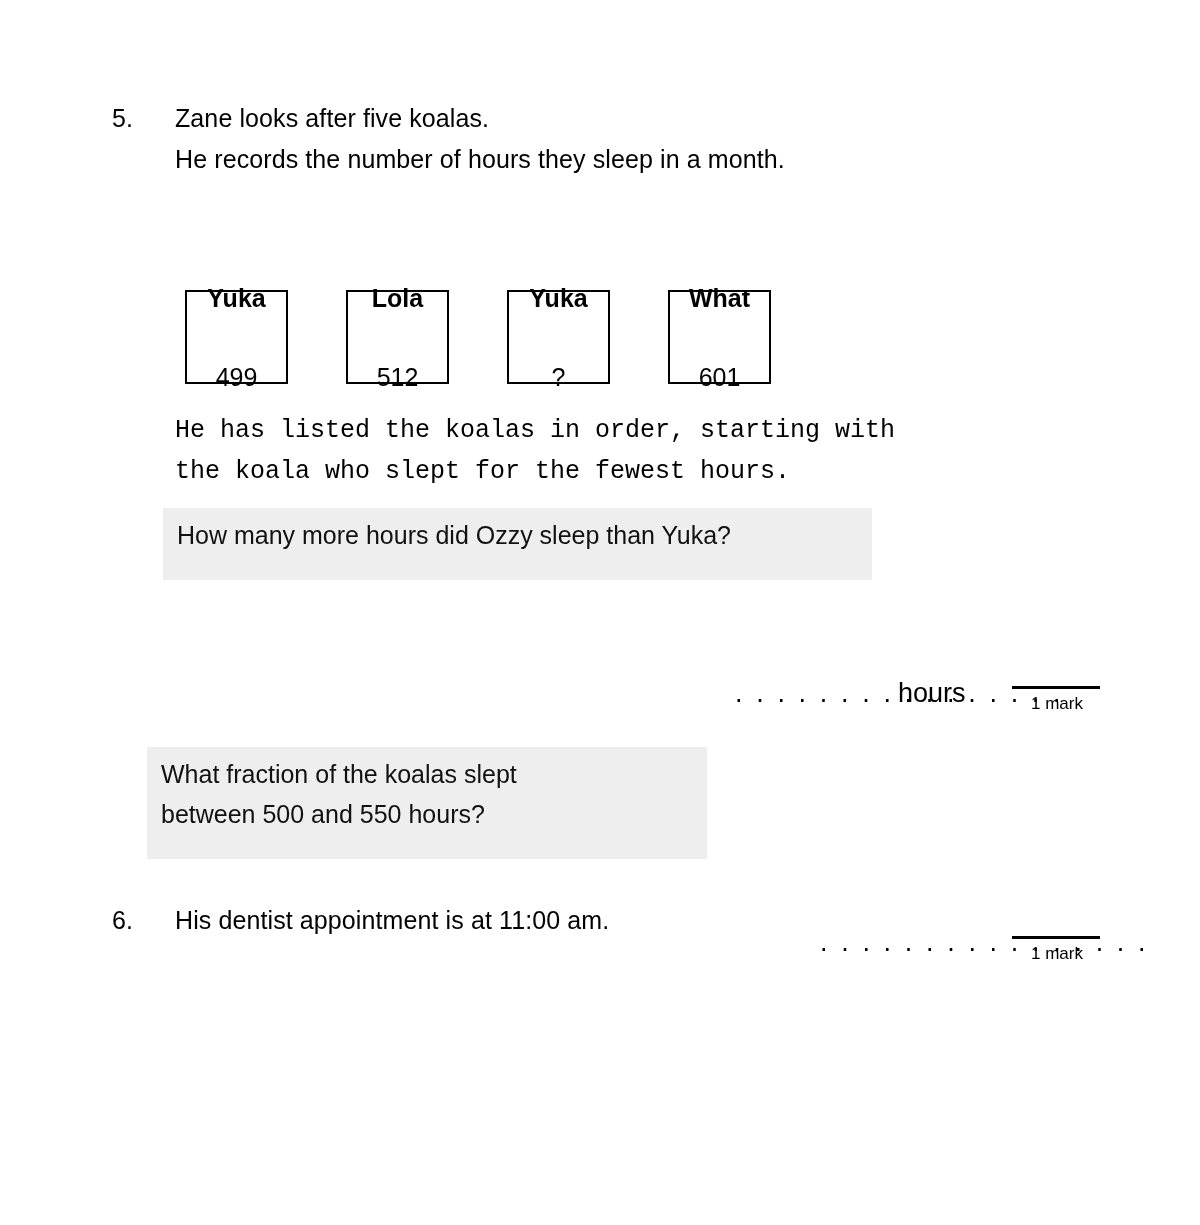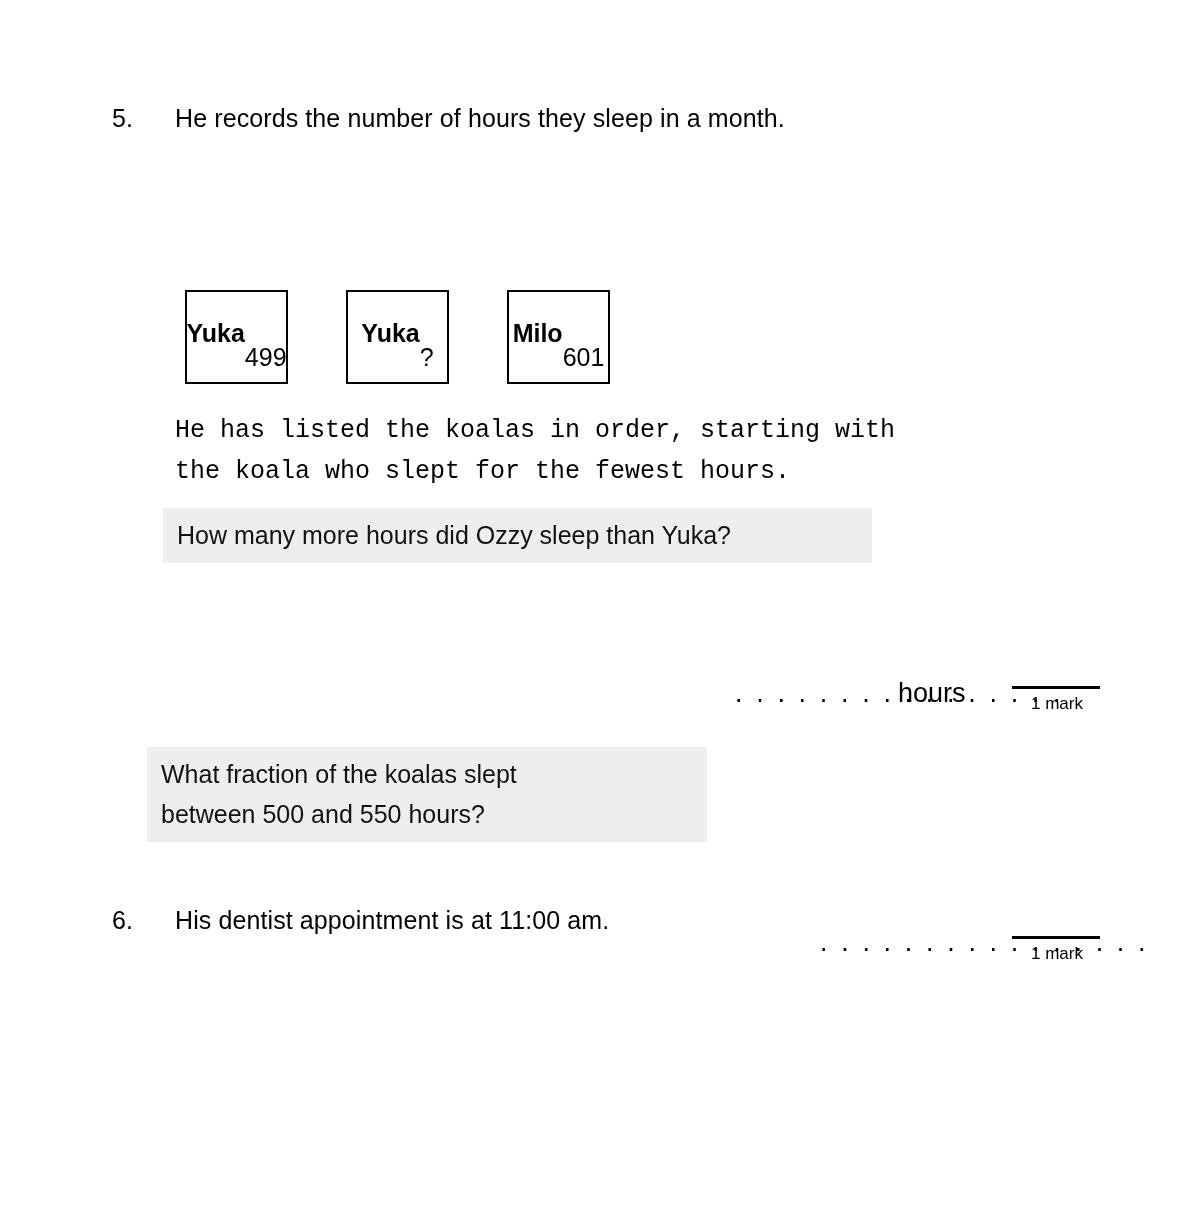--- a/index.html
+++ b/index.html
@@ -61,21 +61,21 @@
     top: 192px;
     display: flex;
     gap: 58px;
   }
   .koala-box {
     width: 103px;
     height: 94px;
     border: 2px solid #000000;
     box-sizing: border-box;
     display: flex;
-    flex-direction: row;
+    flex-direction: column;
     align-items: center;
     justify-content: center;
     background: #ffffff;
   }
   .koala-name {
     font-size: 25px;
     font-weight: bold;
     line-height: 30px;
     margin-bottom: 9px;
   }
@@ -98,21 +98,21 @@
     line-height: 41px;
     white-space: pre;
     font-family: Liberation Mono, monospace;
   }
 
   
   .prompt {
     position: absolute;
     background: #eeeeee;
     box-sizing: border-box;
-    padding: 7px 14px 8px 14px;
+    padding: 7px 14px 25px 14px;
   }
   .prompt-line {
     font-size: 25px;
     line-height: 40px;
     white-space: pre;
     color: #111111;
   }
 
   #prompt-q5a { left: 163px; top: 410px; width: 709px; }
   #prompt-q5b { left: 147px; top: 649px; width: 560px; }
@@ -168,39 +168,44 @@
 </head>
 <body>
 
 <div class="page">
 
   <div class="question" id="question-5">
 
     <div class="q-number">5.</div>
 
     <div class="q-body">
+      <div class="stem-line">Zane looks after five koalas.</div>
       <div class="stem-line">He records the number of hours they sleep in a month.</div>
     </div>
 
     <div class="koala-row">
 
       <div class="koala-box">
         <div class="koala-name">Yuka</div>
         <div class="koala-value">499</div>
       </div>
 
+      <div class="koala-box">
+        <div class="koala-name">Lola</div>
+        <div class="koala-value">512</div>
+      </div>
 
       <div class="koala-box">
         <div class="koala-name">Yuka</div>
         <div class="koala-value">?</div>
       </div>
 
 
       <div class="koala-box">
-        <div class="koala-name">Milo</div>
+        <div class="koala-name">What</div>
         <div class="koala-value">601</div>
       </div>
 
     </div>
 
     <div class="note-block">
       <div class="note-line">He has listed the koalas in order, starting with</div>
       <div class="note-line">the koala who slept for the fewest hours.</div>
     </div>
 

